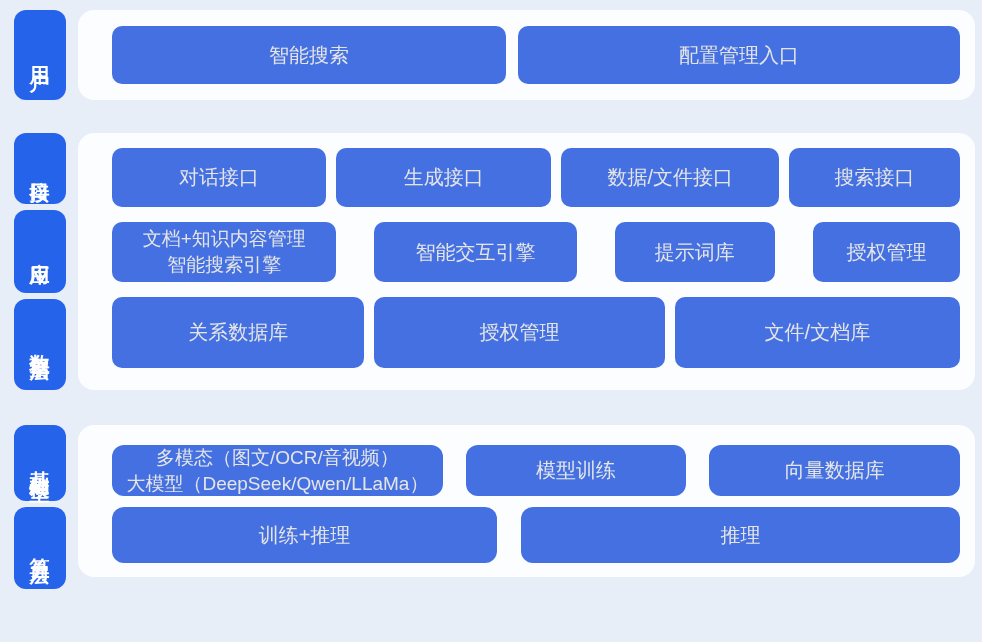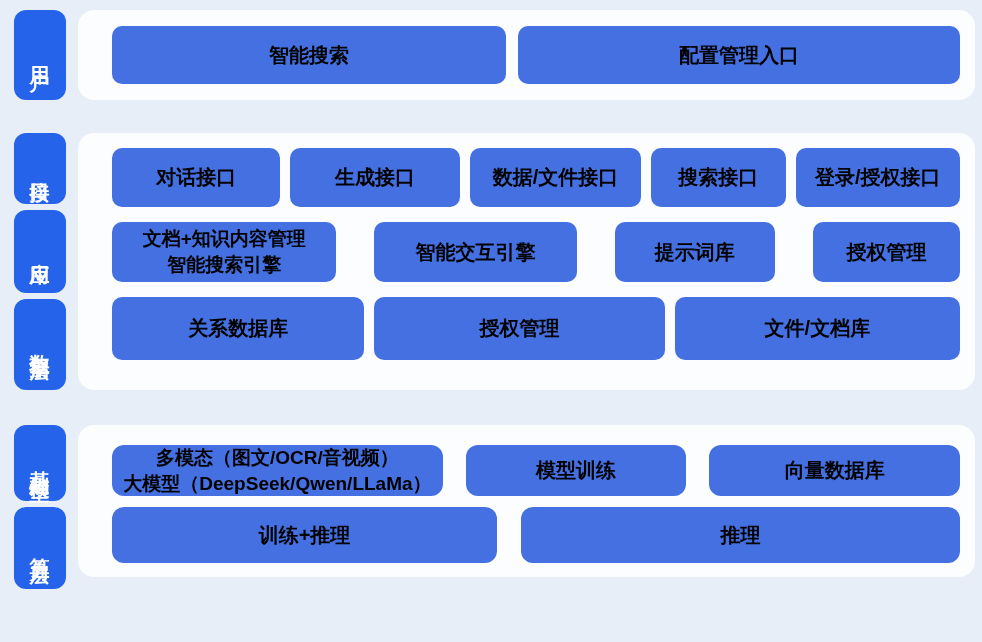--- a/index.html
+++ b/index.html
@@ -59,36 +59,36 @@
   .s3 .card { padding: 20px 15px 14px 34px; gap: 11px; }
 
   .row { display: flex; gap: 10px; }
   .s1 .row { flex: 1; gap: 12px; }
   .s3 .row1 { height: 72px; gap: 23px; }
   .s3 .row2 { height: 90px; gap: 24px; }
 
   .btn {
     background: #4470e2;
     border-radius: 10px;
-    color: #000000;
+    color: #e5e5e5;
     display: flex;
     align-items: center;
     justify-content: center;
     text-align: center;
     font-size: 20px;
-    font-weight: 700;
+    font-weight: 400;
     white-space: pre-line;
     line-height: 1.35;
     min-width: 0;
   }
   .btn.small-text { font-size: 19px; }
   .s3 .btn { border-radius: 12px; }
   .h59 { height: 59px; justify-content: center; }
   .h74 { height: 60px; gap: 38px; }
-  .h63 { height: 63px; }
+  .h63 { height: 71px; }
 </style>
 </head>
 <body>
 
 <div class="page">
 
   <section class="section s1">
     <div class="chips">
       <div class="chip" style="flex:1">用户</div>
     </div>
@@ -105,21 +105,20 @@
       <div class="chip" style="flex:70">接口</div>
       <div class="chip" style="flex:81">应用</div>
       <div class="chip" style="flex:90">数据层</div>
     </div>
     <div class="card">
       <div class="row h59">
         <div class="btn" style="flex:169">对话接口</div>
         <div class="btn" style="flex:170">生成接口</div>
         <div class="btn" style="flex:172">数据/文件接口</div>
         <div class="btn" style="flex:135">搜索接口</div>
-        <div class="btn" style="flex:165">登录/授权接口</div>
       </div>
       <div class="row h74">
         <div class="btn small-text" style="flex:252">文档+知识内容管理
 智能搜索引擎</div>
         <div class="btn" style="flex:227">智能交互引擎</div>
         <div class="btn" style="flex:180">提示词库</div>
         <div class="btn" style="flex:165">授权管理</div>
       </div>
       <div class="row h63">
         <div class="btn" style="flex:254">关系数据库</div>

